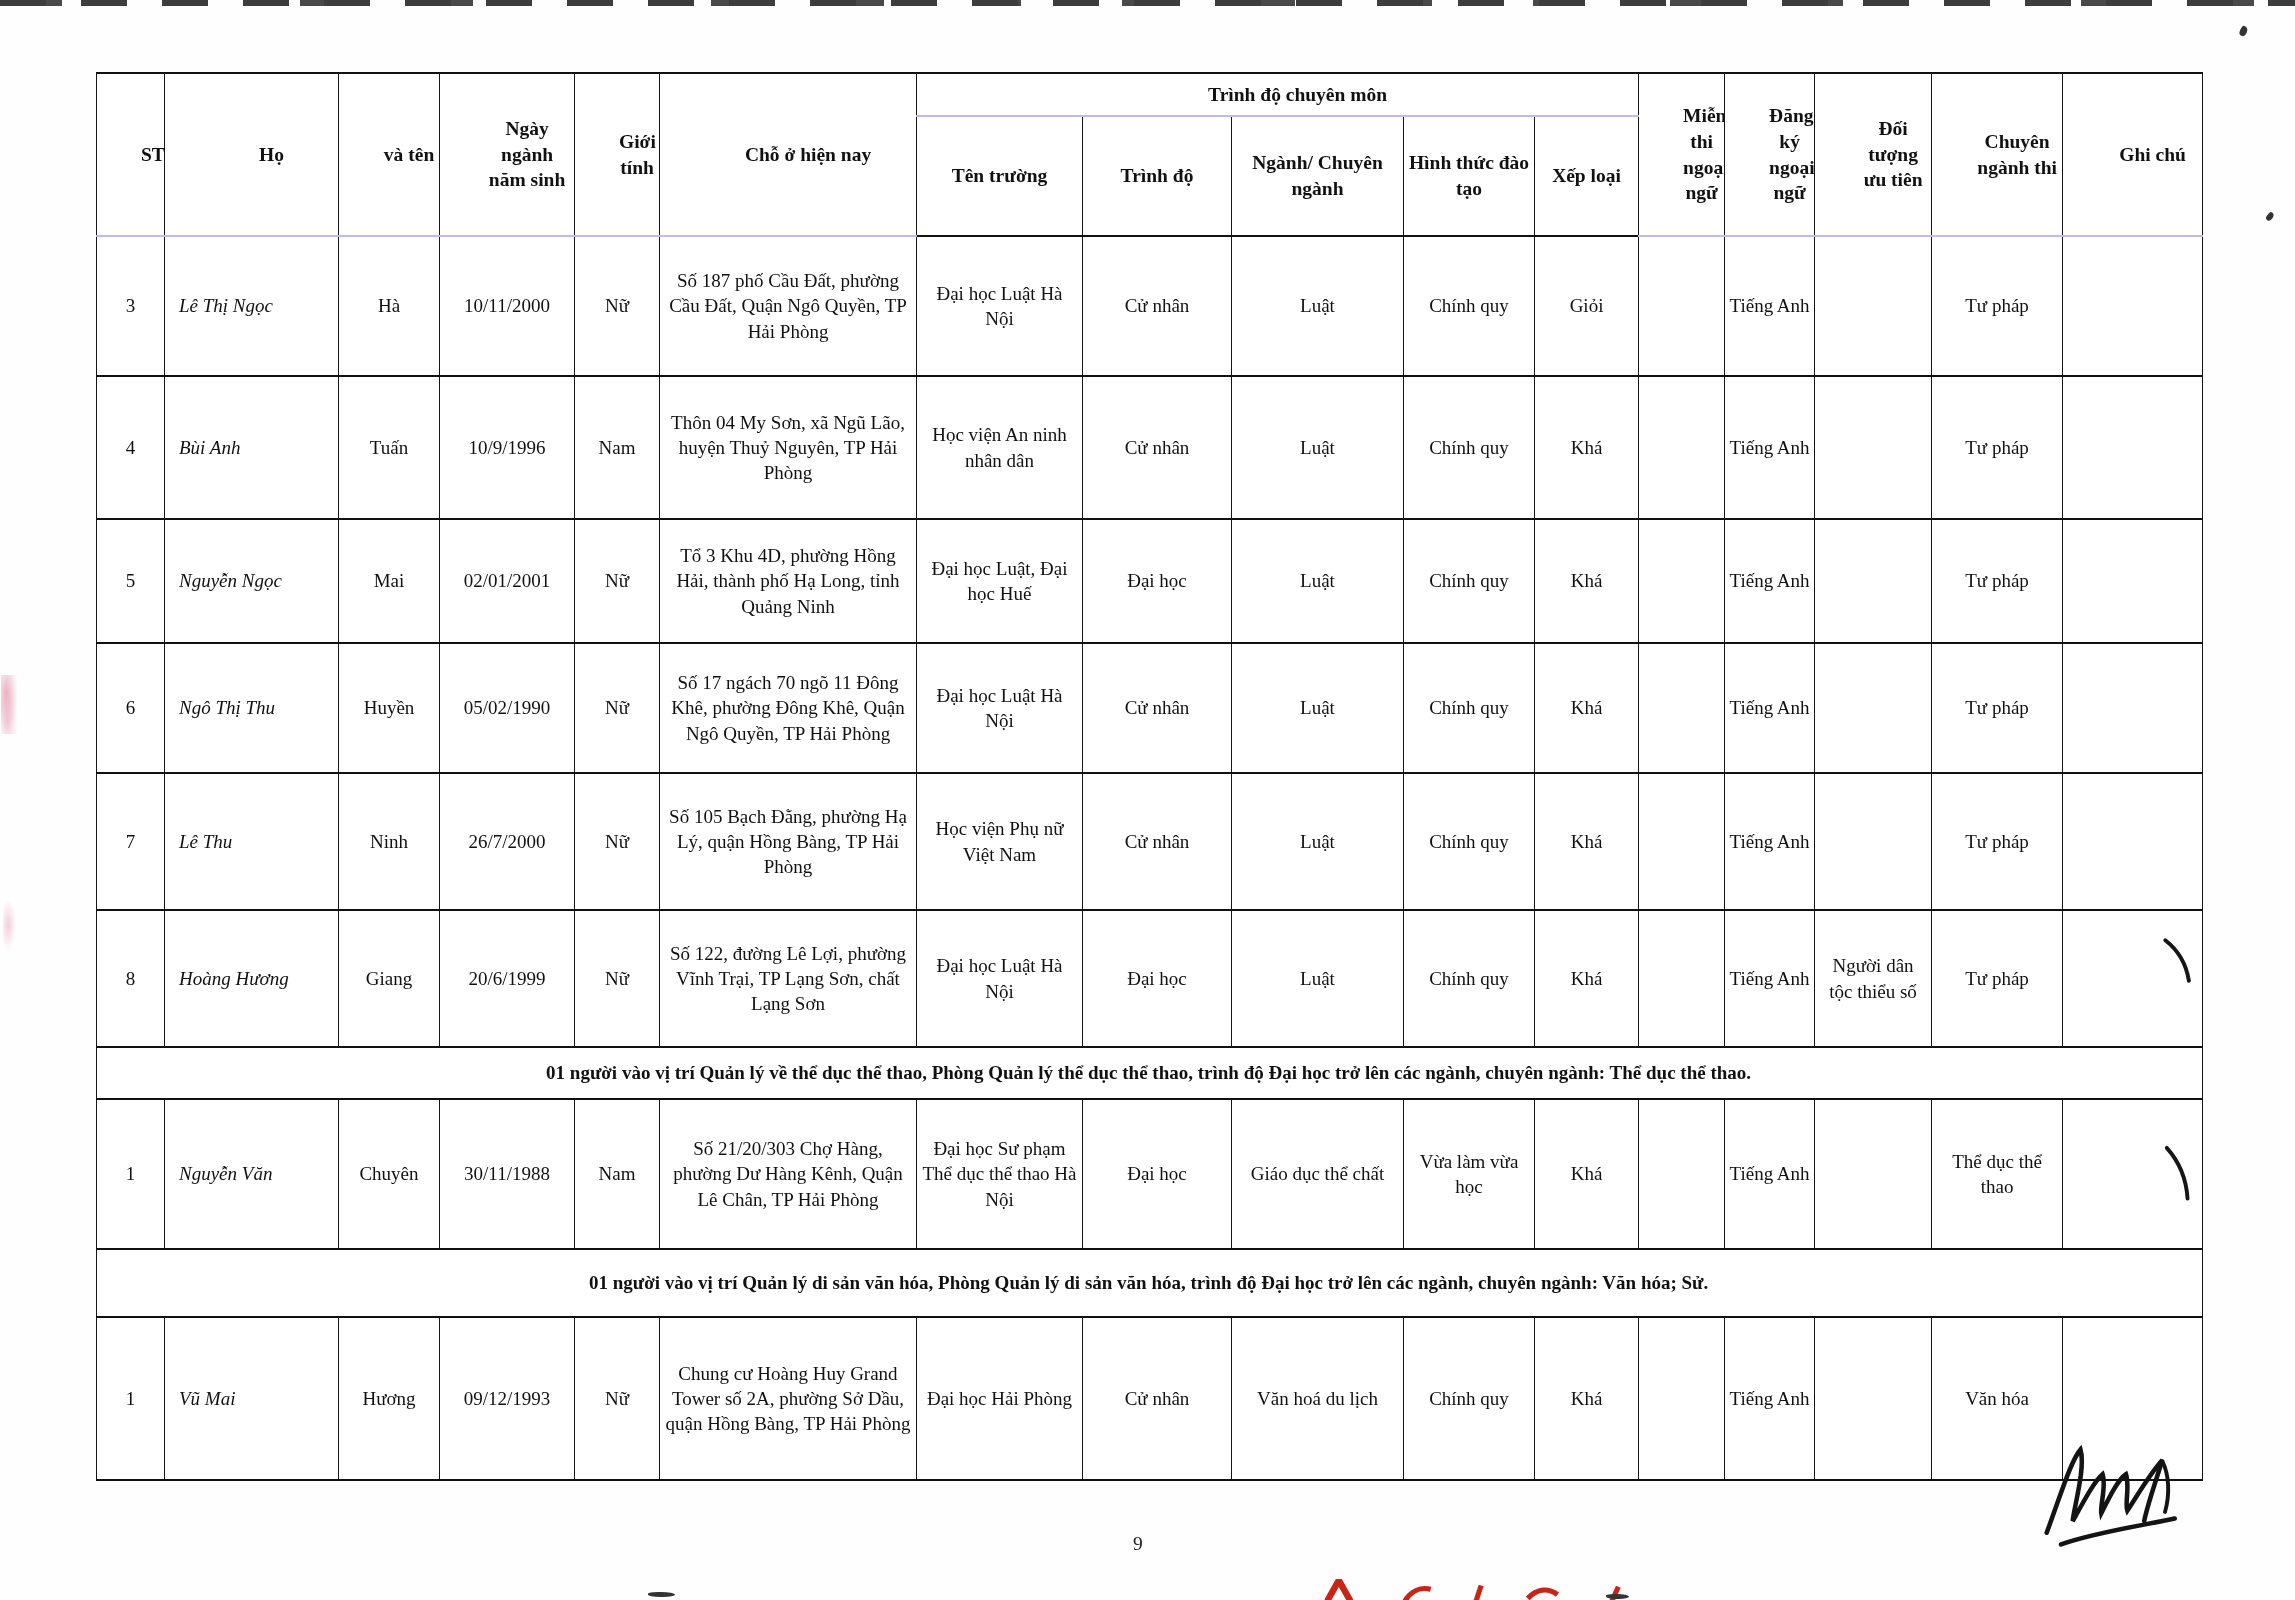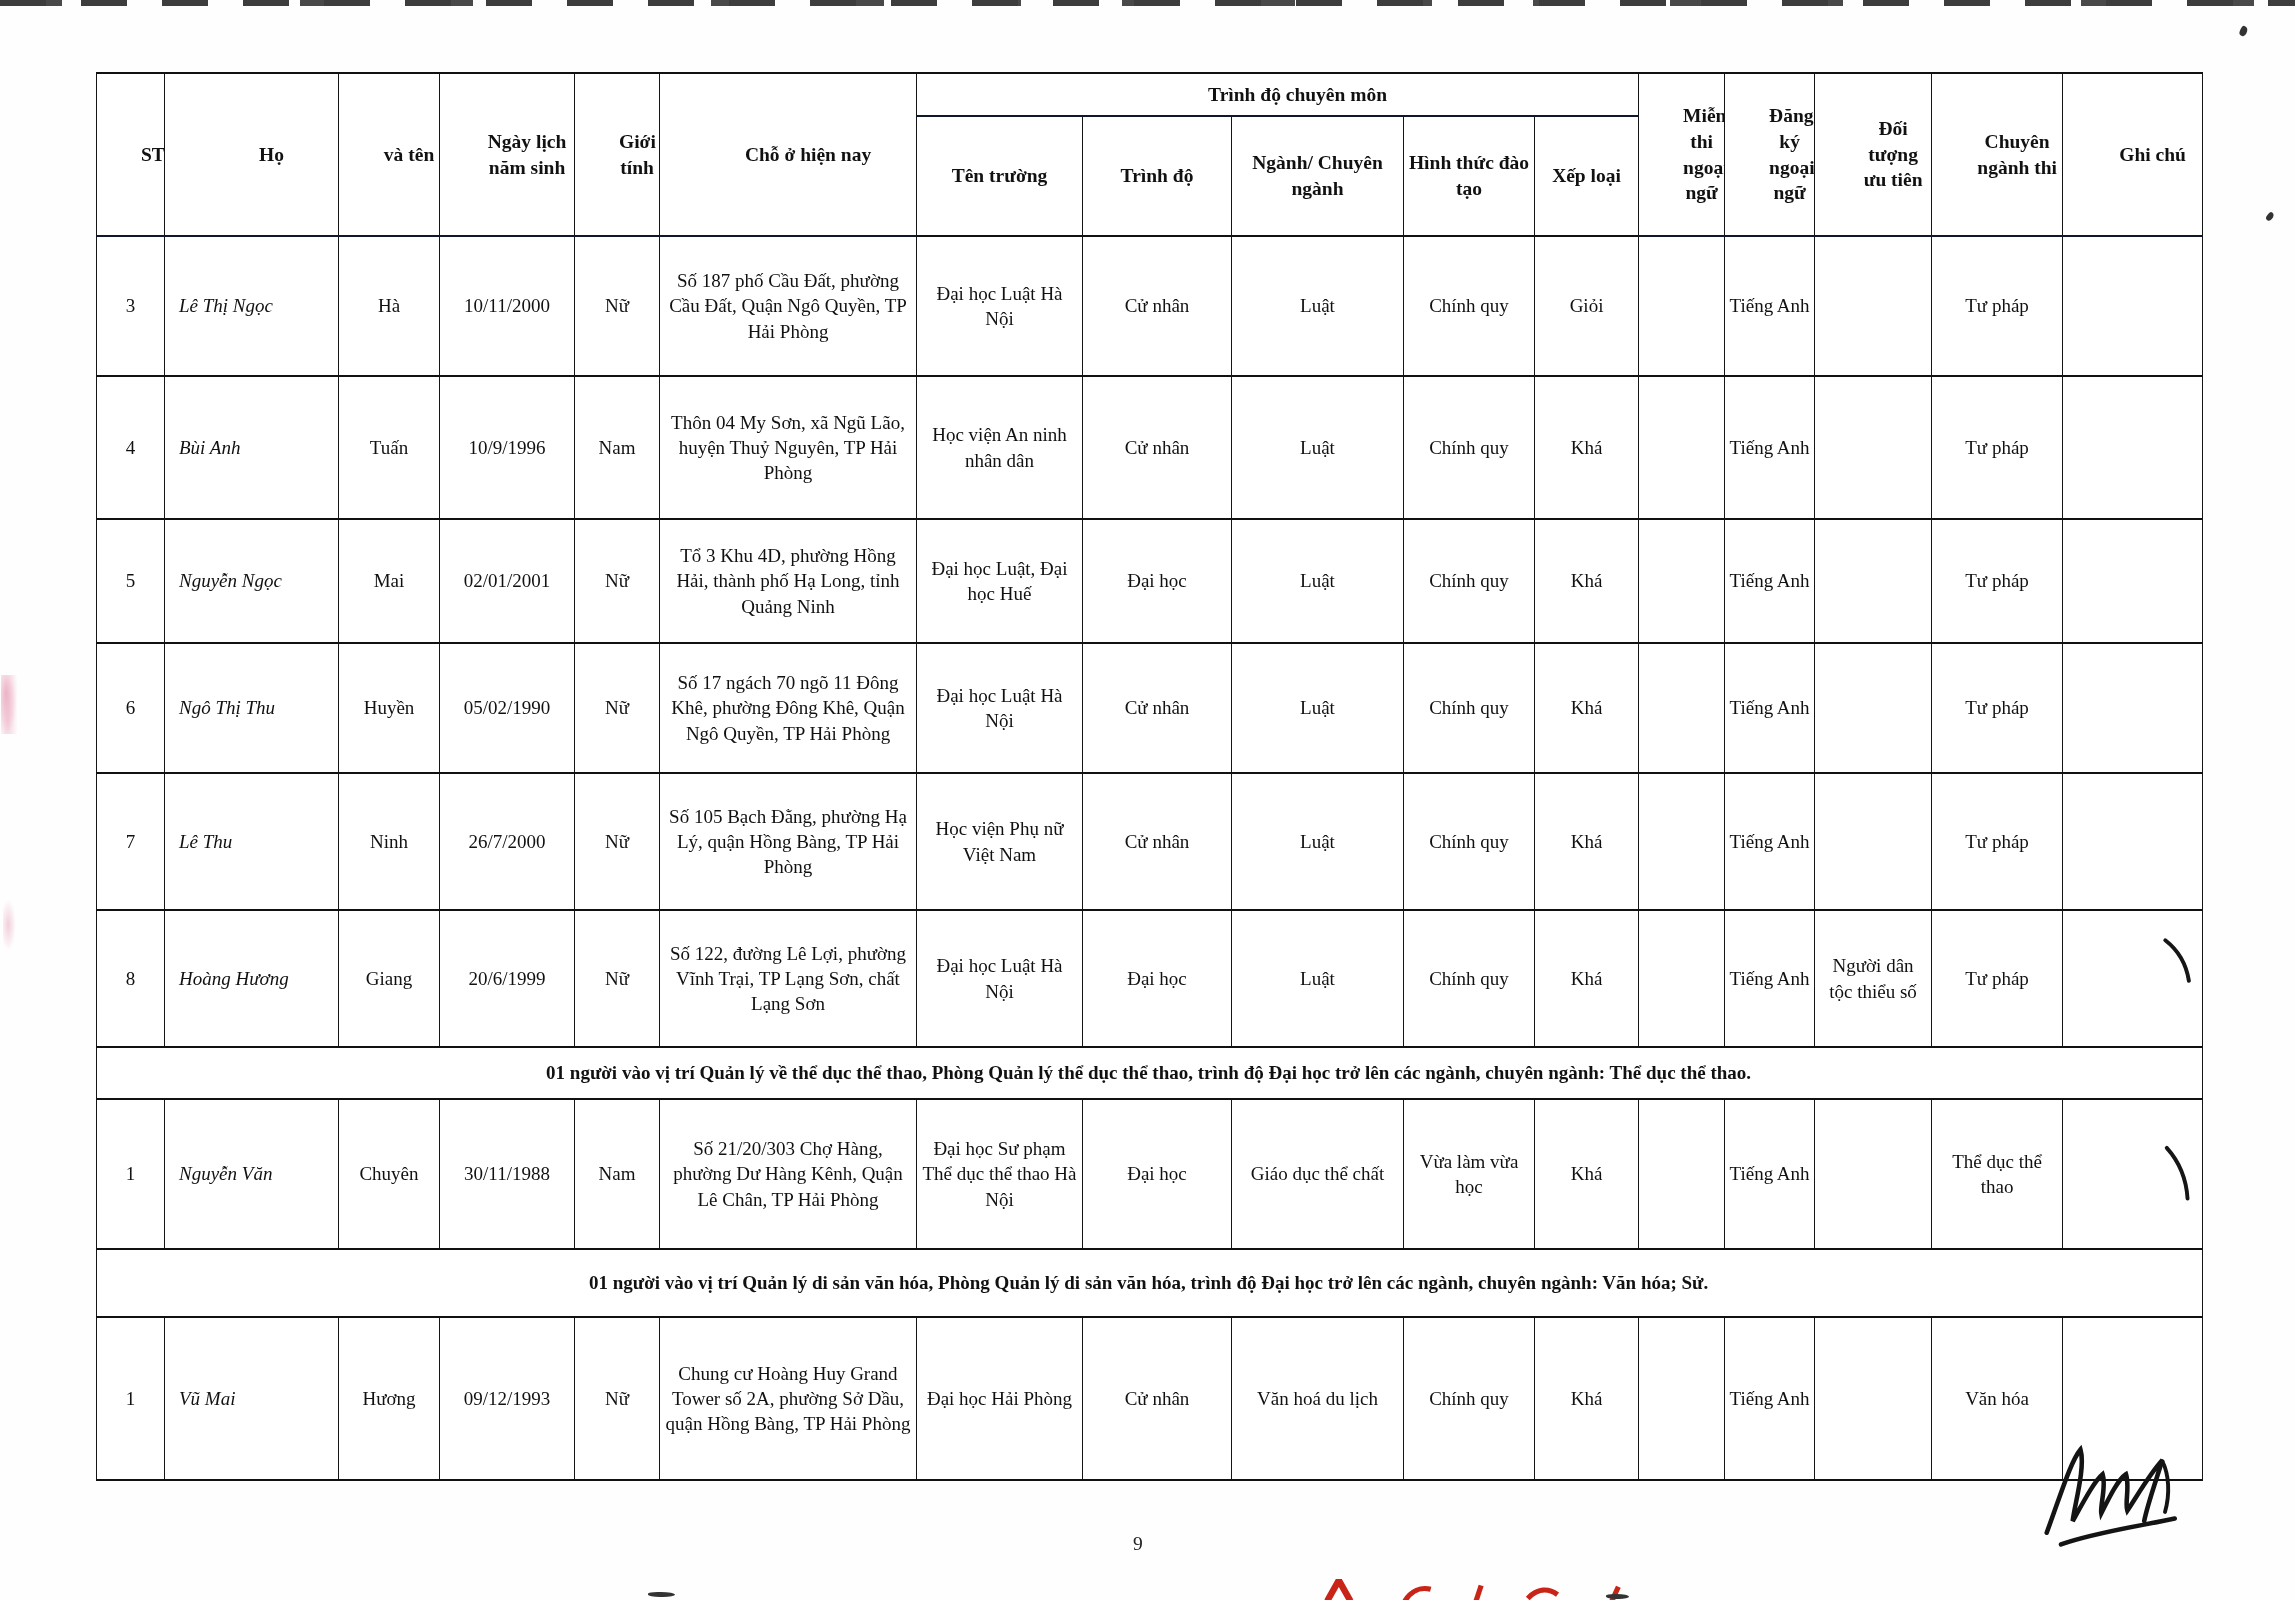--- a/index.html
+++ b/index.html
@@ -34,21 +34,21 @@
     text-align:center;
     padding:2.6px 3.9px;
     font-size:19px;
     line-height:1.32;
     font-weight:normal;
     overflow:hidden;
   }
   .roster th{font-weight:bold;font-size:19.5px;}
   .roster thead tr:first-child{height:43px;}
   .roster thead tr:last-child{height:120px;}
-  .roster thead tr:first-child th{border-bottom:2px solid #0f172a;padding-left:44px;}
+  .roster thead tr:first-child th{border-bottom:2px solid #c4b5fd;padding-left:44px;}
   tbody tr:nth-child(1){height:140px;}
   tbody tr:nth-child(2){height:143px;}
   tbody tr:nth-child(3){height:124px;}
   tbody tr:nth-child(4){height:130px;}
   tbody tr:nth-child(5){height:137px;}
   tbody tr:nth-child(6){height:137px;}
   tbody tr:nth-child(7){height:52px;}
   tbody tr:nth-child(8){height:150px;}
   tbody tr:nth-child(9){height:68px;}
   tbody tr:nth-child(10){height:163px;}
@@ -98,21 +98,21 @@
       <col style="width:90px">
         <col style="width:117px">
         <col style="width:131px">
       <col style="width:140px">
     </colgroup>
     <thead>
       <tr>
         <th rowspan="2">STT</th>
         <th rowspan="2">Họ</th>
         <th rowspan="2">và tên</th>
-        <th rowspan="2">Ngày lịch năm sinh</th>
+        <th rowspan="2">Ngày ngành năm sinh</th>
         <th rowspan="2">Giới tính</th>
         <th rowspan="2">Chỗ ở hiện nay</th>
         <th colspan="5">Trình độ chuyên môn</th>
         <th rowspan="2">Miễn thi ngoại ngữ</th>
         <th rowspan="2">Đăng ký ngoại ngữ</th>
         <th rowspan="2">Đối tượng ưu tiên</th>
         <th rowspan="2">Chuyên ngành thi</th>
         <th rowspan="2">Ghi chú</th>
       </tr>
       <tr>

